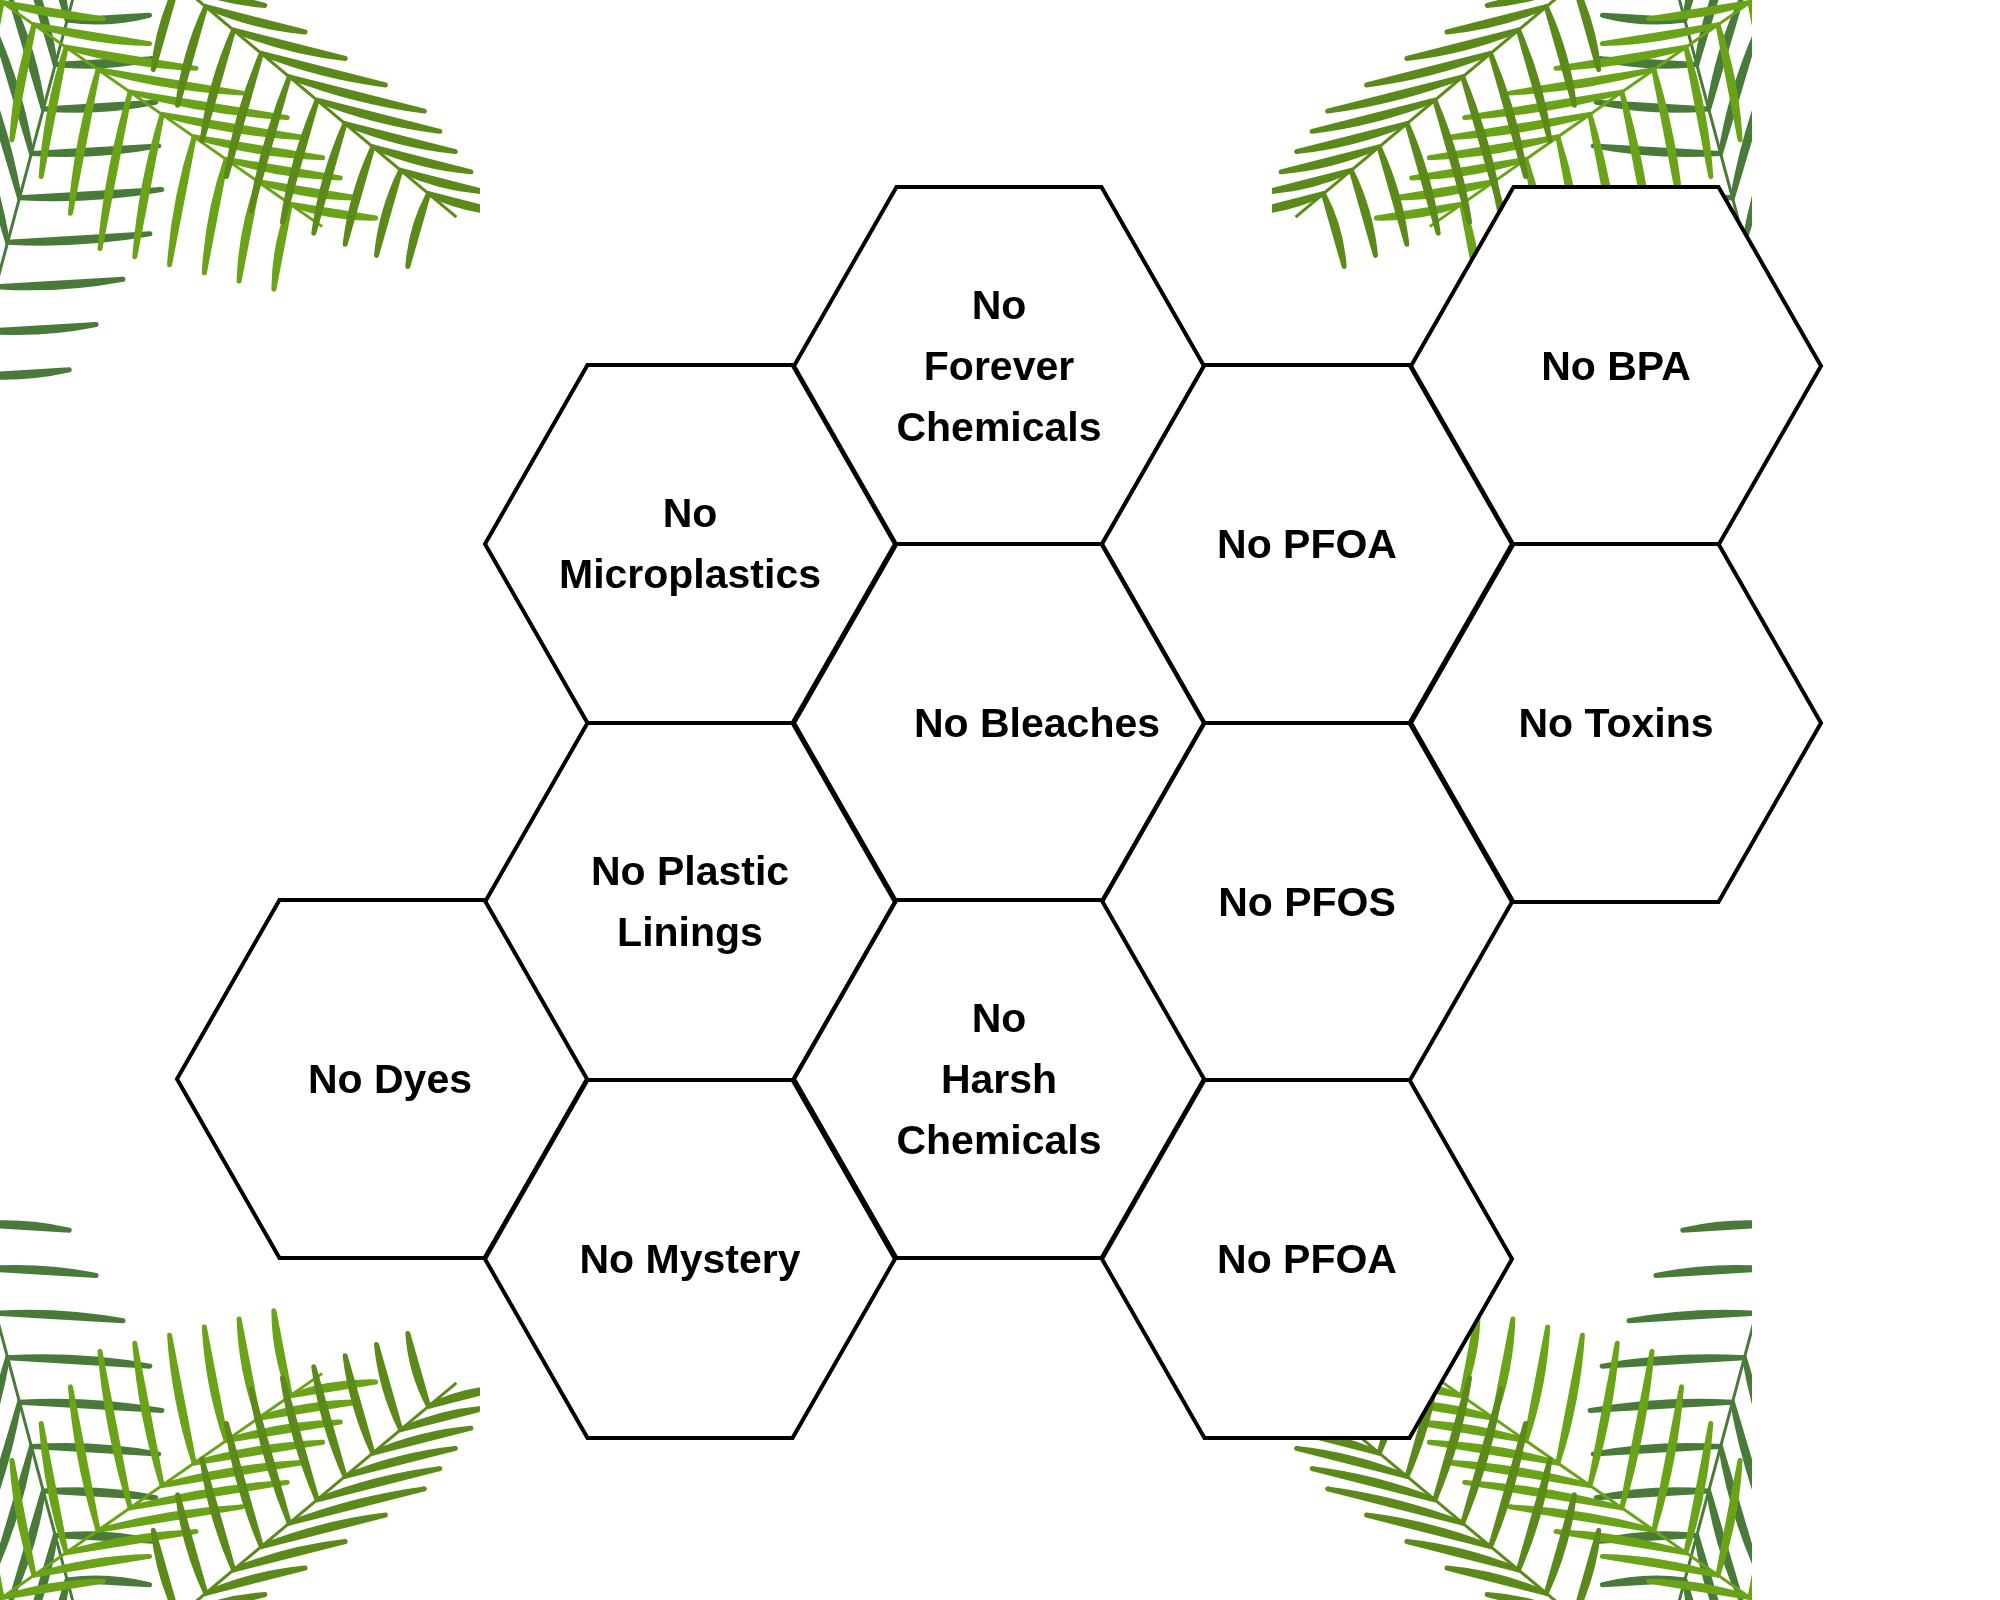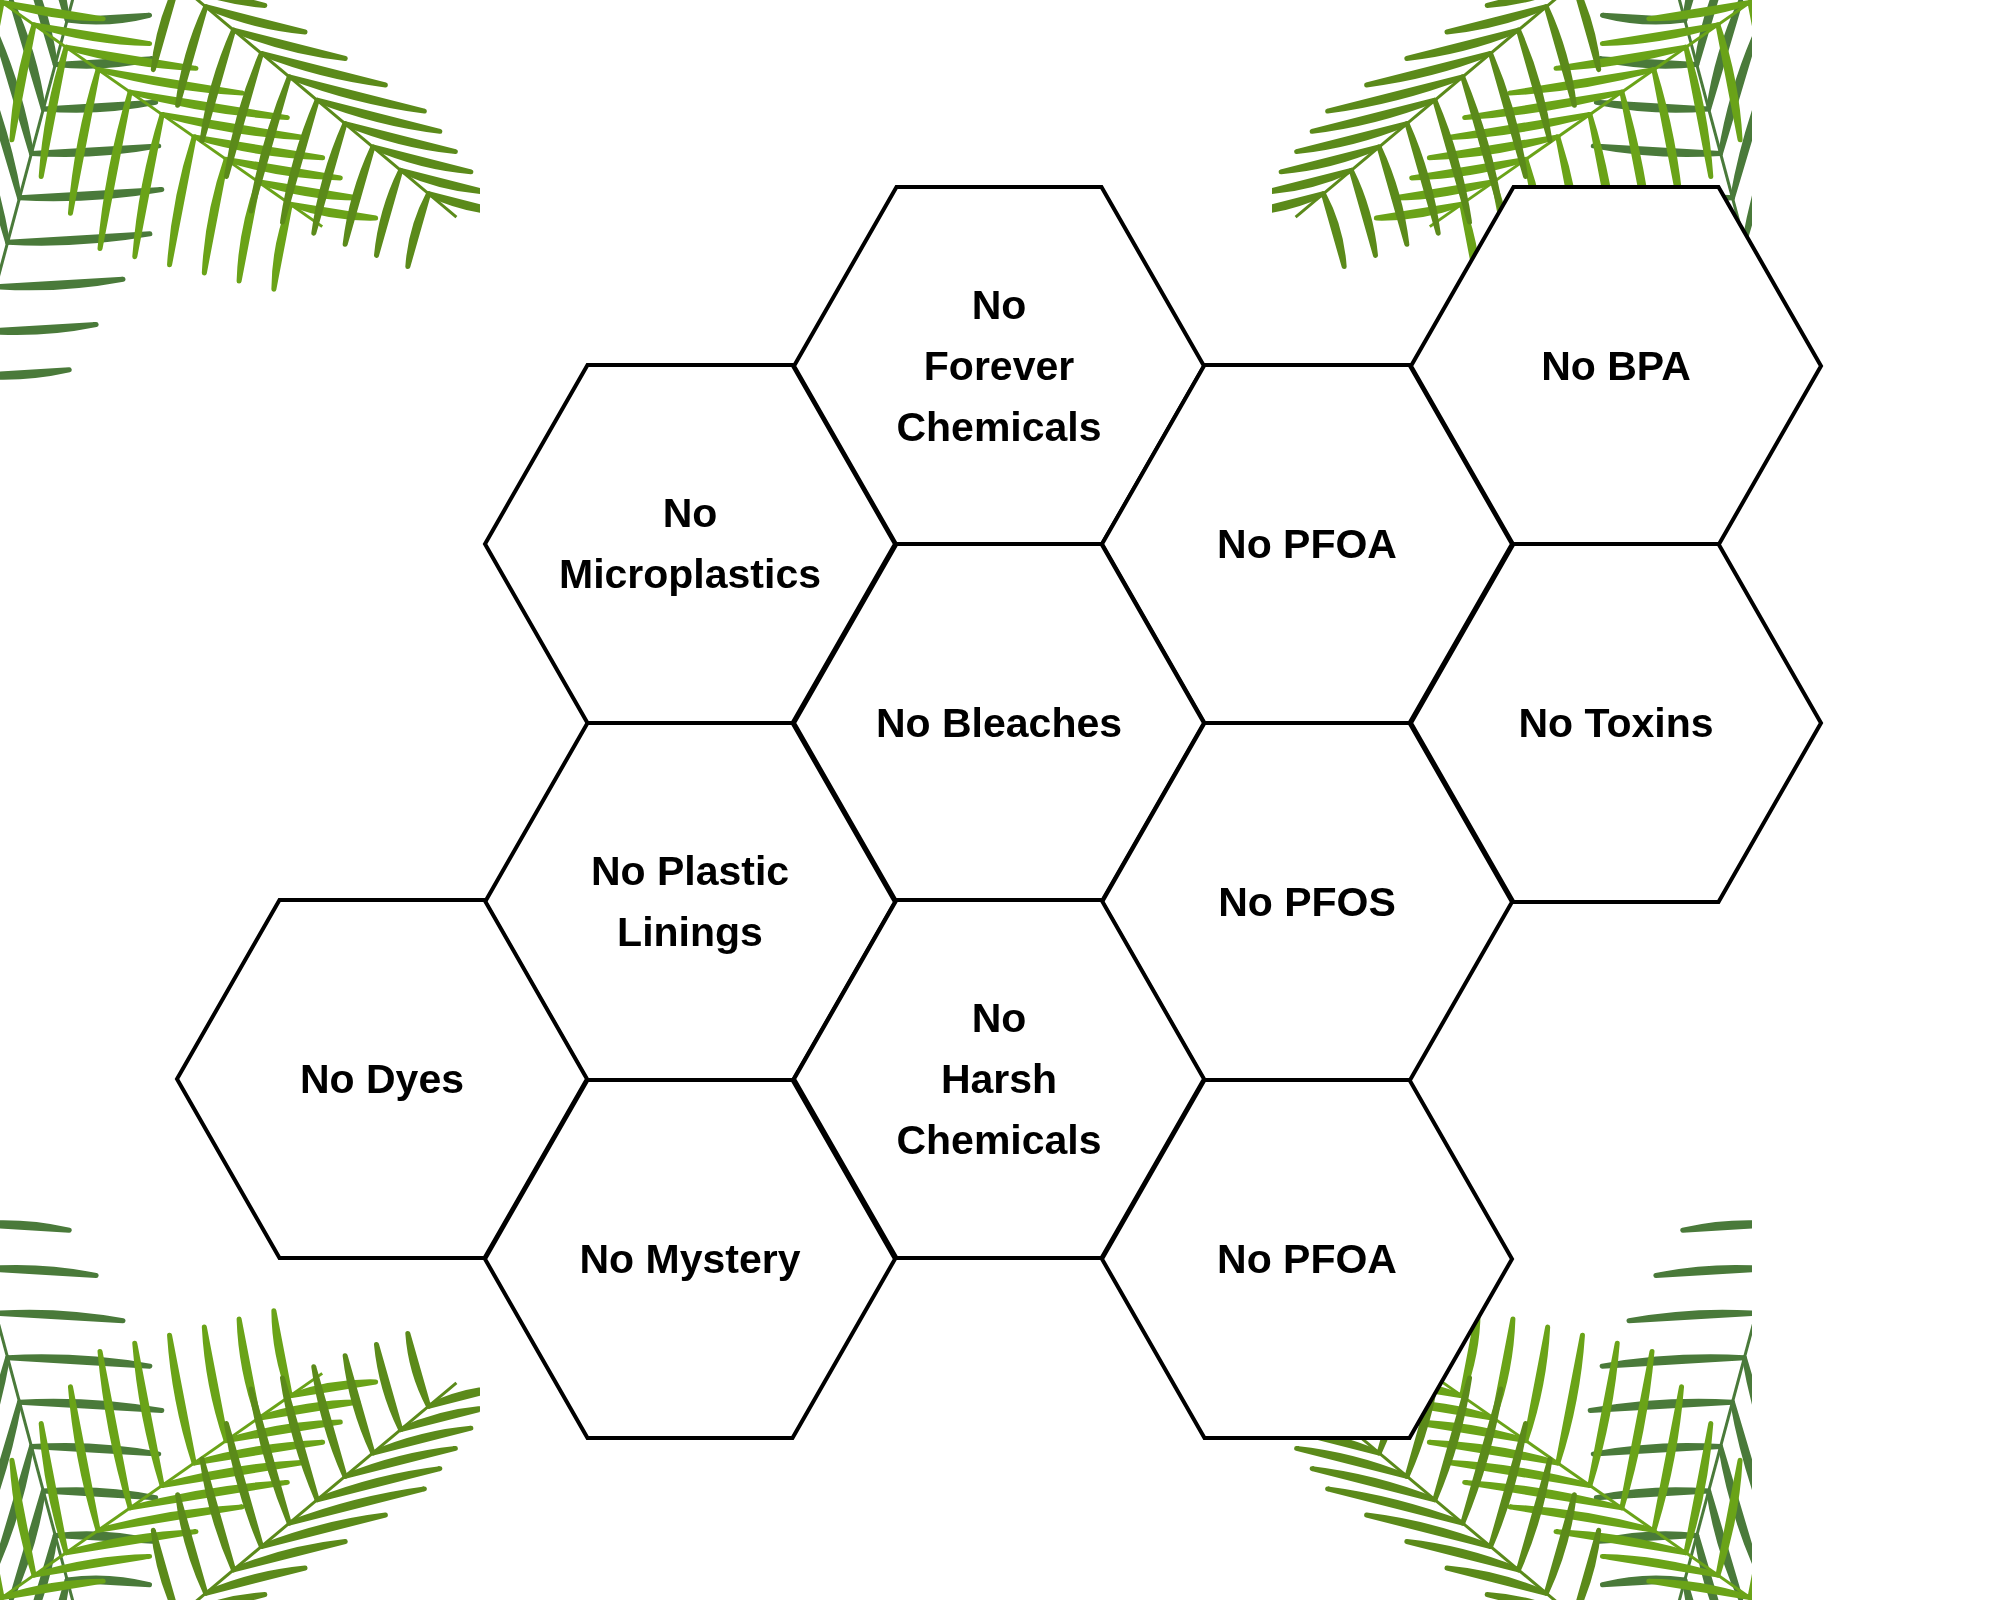--- a/index.html
+++ b/index.html
@@ -299,34 +299,34 @@
       <div class="hex-label" style="left: 1616px; top: 366px;">
         <span>No BPA</span>
       </div>
       <div class="hex-label" style="left: 690px; top: 544px;">
         <span>No</span>
         <span>Microplastics</span>
       </div>
       <div class="hex-label" style="left: 1307px; top: 544px;">
         <span>No PFOA</span>
       </div>
-      <div class="hex-label" style="left: 999px; top: 723px; text-align: right;">
+      <div class="hex-label" style="left: 1037px; top: 723px; text-align: right;">
         <span>No Bleaches</span>
       </div>
       <div class="hex-label" style="left: 1616px; top: 723px;">
         <span>No Toxins</span>
       </div>
       <div class="hex-label" style="left: 690px; top: 902px;">
         <span>No Plastic</span>
         <span>Linings</span>
       </div>
       <div class="hex-label" style="left: 1307px; top: 902px;">
         <span>No PFOS</span>
       </div>
-      <div class="hex-label" style="left: 382px; top: 1079px;">
+      <div class="hex-label" style="left: 390px; top: 1079px;">
         <span>No Dyes</span>
       </div>
       <div class="hex-label" style="left: 999px; top: 1079px;">
         <span>No</span>
         <span>Harsh</span>
         <span>Chemicals</span>
       </div>
       <div class="hex-label" style="left: 690px; top: 1259px;">
         <span>No Mystery</span>
       </div>

